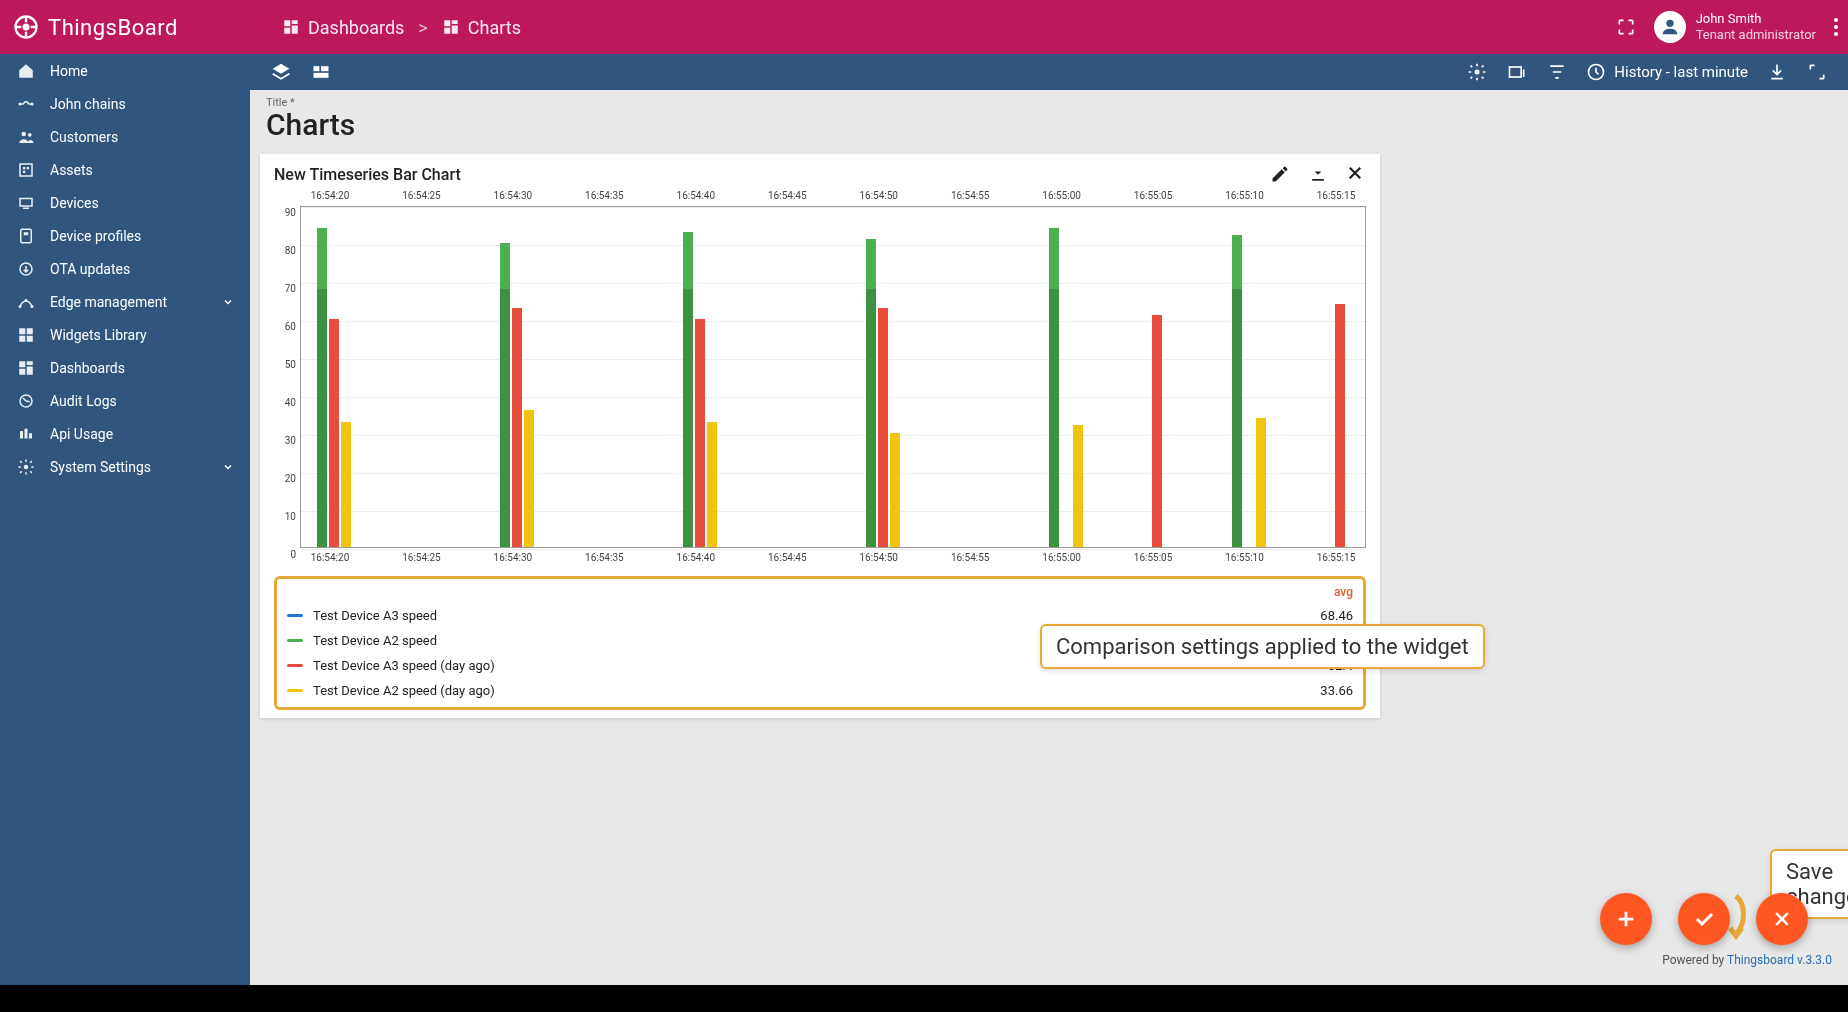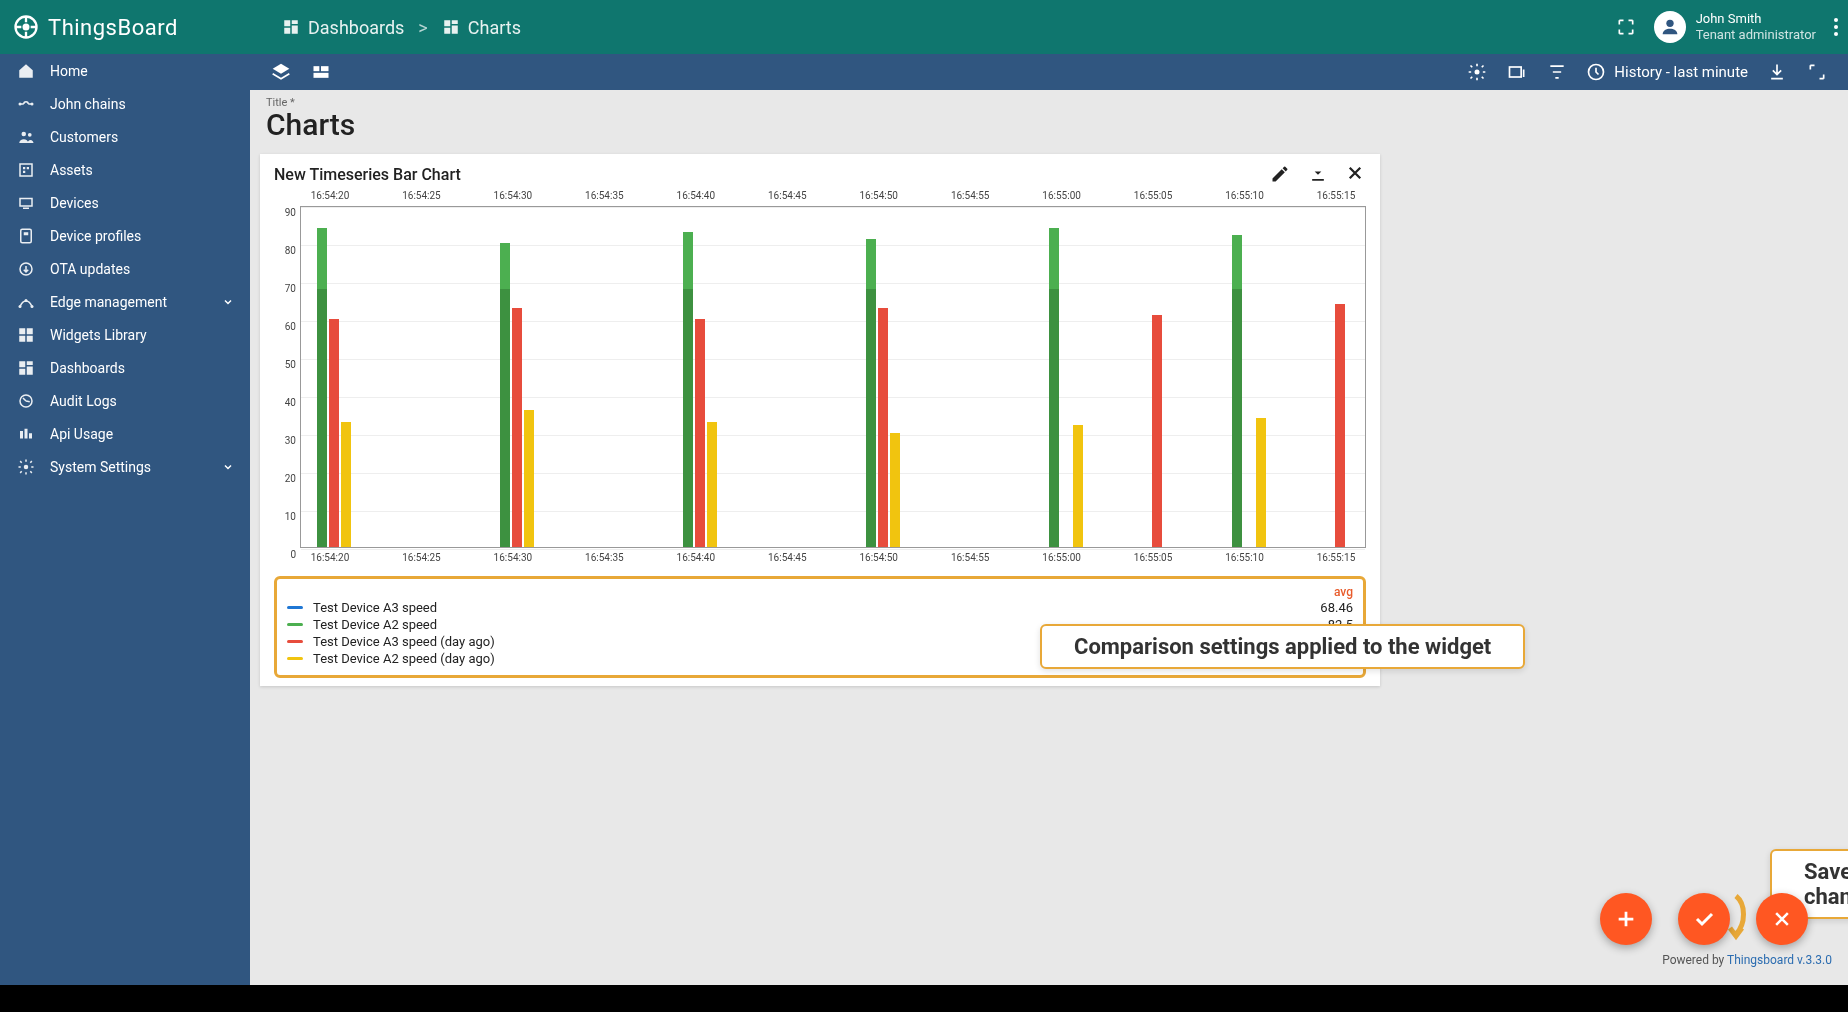--- a/index.html
+++ b/index.html
@@ -1,20 +1,20 @@
 <!DOCTYPE html>
 <html><head>
 <meta charset="utf-8">
 <style>
 * { margin:0; padding:0; box-sizing:border-box; font-family: Roboto, Arial, sans-serif; }
 body { background:#000; width:1848px; height:1012px; overflow:hidden; position:relative; }
 .app { width:1848px; height:985px; background:#e8e8e8; position:relative; }
 
 
-.topbar { height:54px; background:#0f766e; color:#fff; display:flex; align-items:center; padding:1px 12px; position:relative; }
+.topbar { height:54px; background:#be185d; color:#fff; display:flex; align-items:center; padding:1px 12px; position:relative; }
 .logo { display:flex; align-items:center; gap:8px; width:240px; }
 .logo-icon { width:28px; height:28px; }
 .logo-text { font-size:22px; font-weight:400; letter-spacing:0.5px; }
 .crumbs { display:flex; align-items:center; gap:14px; font-size:18px; margin-left:30px; }
 .crumb { display:flex; align-items:center; gap:8px; opacity:.9; }
 .crumb-sep { opacity:.7; }
 .top-right { position:absolute; right:10px; top:0; height:54px; display:flex; align-items:center; gap:18px; }
 .user-block { display:flex; align-items:center; gap:10px; }
 .user-text { font-size:13px; line-height:1.2; }
 .avatar { width:32px; height:32px; border-radius:50%; background:#fff; color:#305680; display:flex; align-items:center; justify-content:center; }
@@ -54,26 +54,26 @@
 .gridline { position:absolute; left:0; right:0; height:1px; background:#eee; }
 .xticks-top, .xticks-bot { position:absolute; left:26px; right:0; height:14px; font-size:10px; color:#444; }
 .xticks-top { top:0; }
 .xticks-bot { bottom:4px; }
 .xtick { position:absolute; transform:translateX(-50%); }
 .bar { position:absolute; bottom:0; width:10px; }
 
 
 .legend-box { border:3px solid #e8a838; border-radius:6px; margin:6px 0 0 0; padding:6px 10px 8px 10px; position:relative; }
 .legend-avg-label { text-align:right; font-size:12px; color:#e85c2c; font-weight:500; }
-.legend-row { display:flex; align-items:center; font-size:13px; color:#222; padding:1px 0; }
+.legend-row { display:flex; align-items:center; font-size:13px; color:#222; padding:1px 0;margin-top:8px; }
 .legend-swatch { width:16px; height:3px; border-radius:2px; margin-right:10px; }
 .legend-val { margin-left:auto; }
 
 
-.callout { position:absolute; background:#fff; border:2px solid #e8a838; border-radius:6px; padding:8px 32px; font-size:22px; color:#333; box-shadow:0 2px 6px rgba(0,0,0,.12);font-weight:bold; }
+.callout { position:absolute; background:#fff; border:2px solid #e8a838; border-radius:6px; padding:8px 14px; font-size:22px; color:#333; box-shadow:0 2px 6px rgba(0,0,0,.12); }
 .callout1 { left:790px; top:570px; }
 .callout2 { left:1520px; top:795px; }
 .arrow-down { position:absolute; left:1472px; top:840px; width:28px; height:50px; }
 .arrow-down path { stroke:#e8a838; stroke-width:5; fill:none; }
 
 
 .fab-row { position:absolute; right:40px; bottom:40px; display:flex; gap:26px; }
 .fab { width:52px; height:52px; border-radius:50%; background:#ff5722; color:#fff; display:flex; align-items:center; justify-content:center; box-shadow:0 3px 8px rgba(0,0,0,.3); cursor:pointer; }
 
 .powered { position:absolute; right:16px; bottom:18px; font-size:12px; color:#555; }

